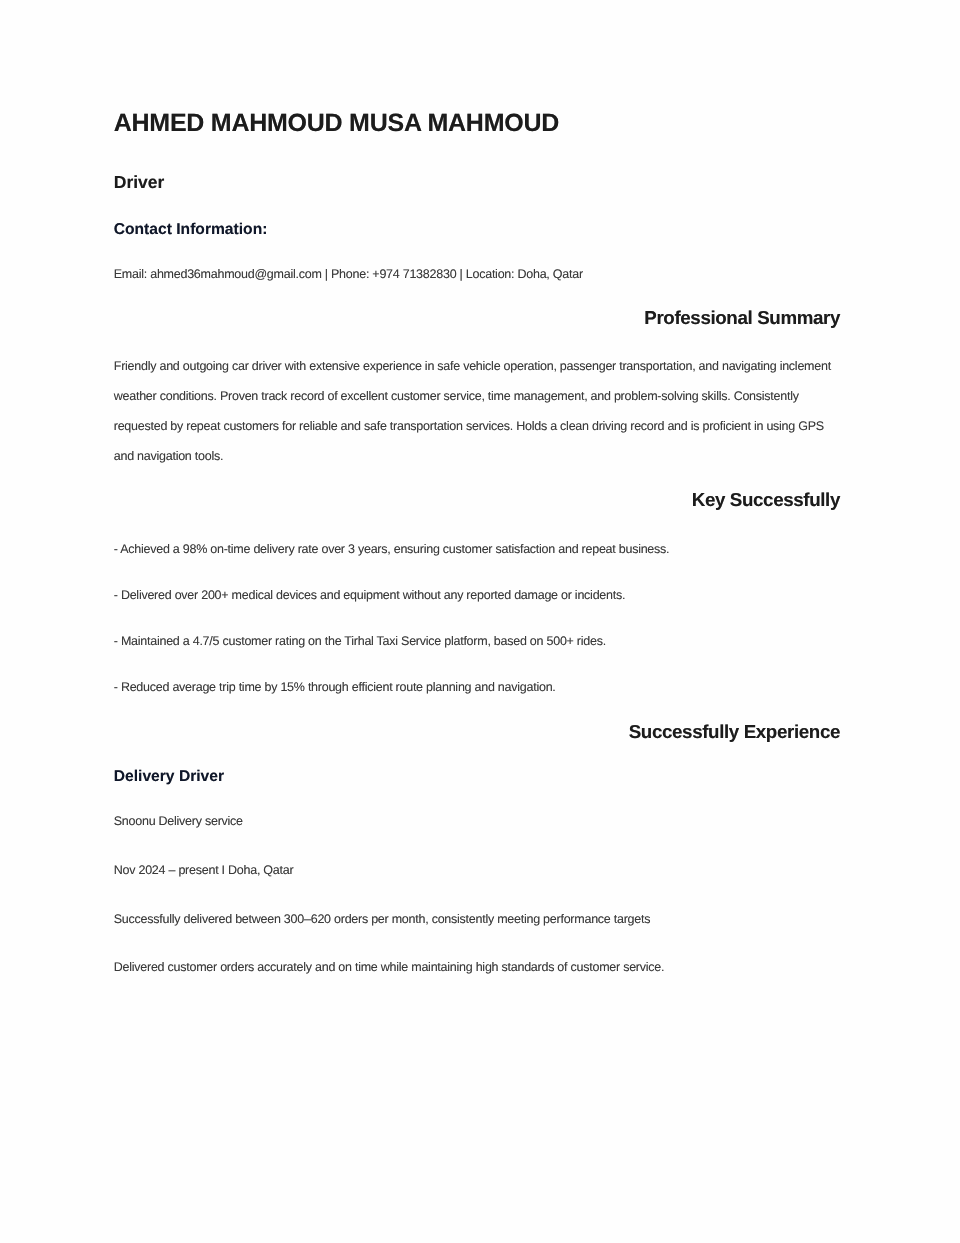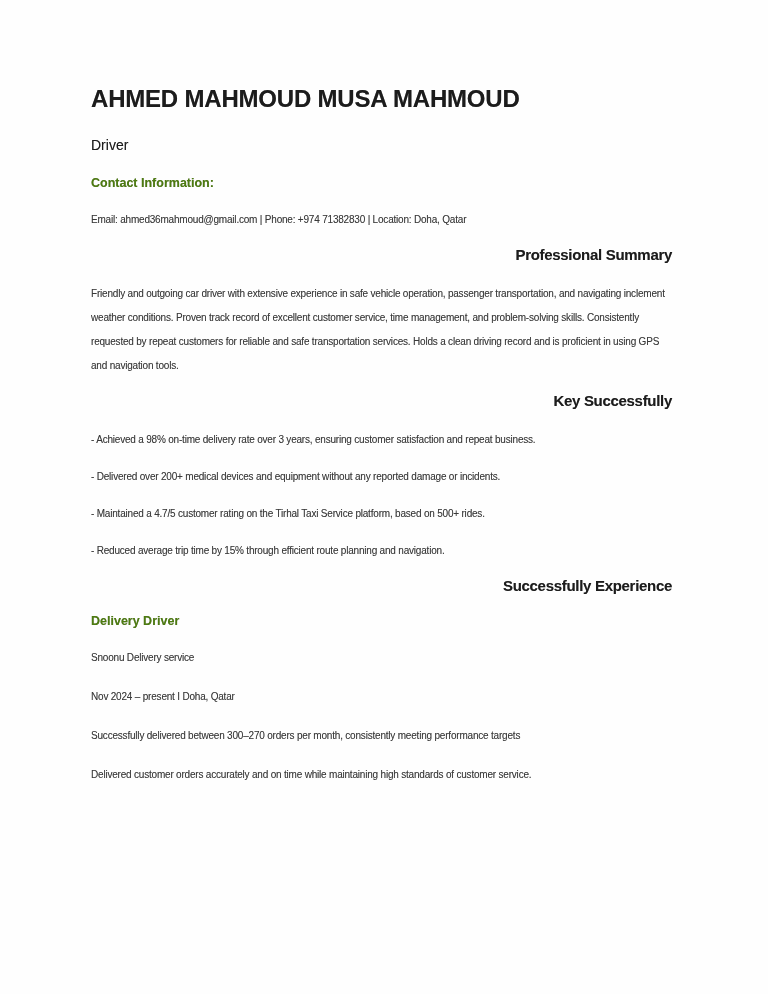--- a/index.html
+++ b/index.html
@@ -11,40 +11,40 @@
   .page {
     width: 768px;
     height: 994px;
     background: #fefefe;
     padding: 86px 96px 60px 91px;
     font-family: "Liberation Sans", sans-serif;
     color: #3a3a3a;
     overflow: hidden;
   }
   .name {
-    font-size: 24px;
+    font-size: 20px;
     font-weight: bold;
     color: #1c1c1c;
     letter-spacing: -0.2px;
     line-height: 26px;
     margin: 0 0 24px 0;
     text-shadow: 0 0 0.5px rgba(0,0,0,0.45);
   }
   .role {
     font-size: 14px;
-    font-weight: normal;
+    font-weight: bold;
     color: #1c1c1c;
     line-height: 18px;
     margin: 0 0 21px 0;
     text-shadow: 0 0 0.5px rgba(0,0,0,0.4);
   }
   .subhead {
     font-size: 12.5px;
     font-weight: bold;
-    color: #4d7c0f;
+    color: #0f172a;
     line-height: 16px;
     margin: 0 0 17px 0;
     text-shadow: 0 0 0.5px rgba(0,0,0,0.4);
   }
   .section-heading {
     font-size: 15px;
     font-weight: bold;
     color: #1c1c1c;
     letter-spacing: -0.3px;
     line-height: 20px;
@@ -85,17 +85,17 @@
   <p class="body">- Delivered over 200+ medical devices and equipment without any reported damage or incidents.</p>
   <p class="body">- Maintained a 4.7/5 customer rating on the Tirhal Taxi Service platform, based on 500+ rides.</p>
   <p class="body">- Reduced average trip time by 15% through efficient route planning and navigation.</p>
 
   <h2 class="section-heading">Successfully Experience</h2>
 
   <div class="job-block">
     <h3 class="subhead">Delivery Driver</h3>
     <p class="body">Snoonu Delivery service</p>
     <p class="body">Nov 2024 – present I Doha, Qatar</p>
-    <p class="body">Successfully delivered between 300–270 orders per month, consistently meeting performance targets</p>
+    <p class="body">Successfully delivered between 300–620 orders per month, consistently meeting performance targets</p>
     <p class="body">Delivered customer orders accurately and on time while maintaining high standards of customer service.</p>
   </div>
 
 </div>
 
 </body></html>

